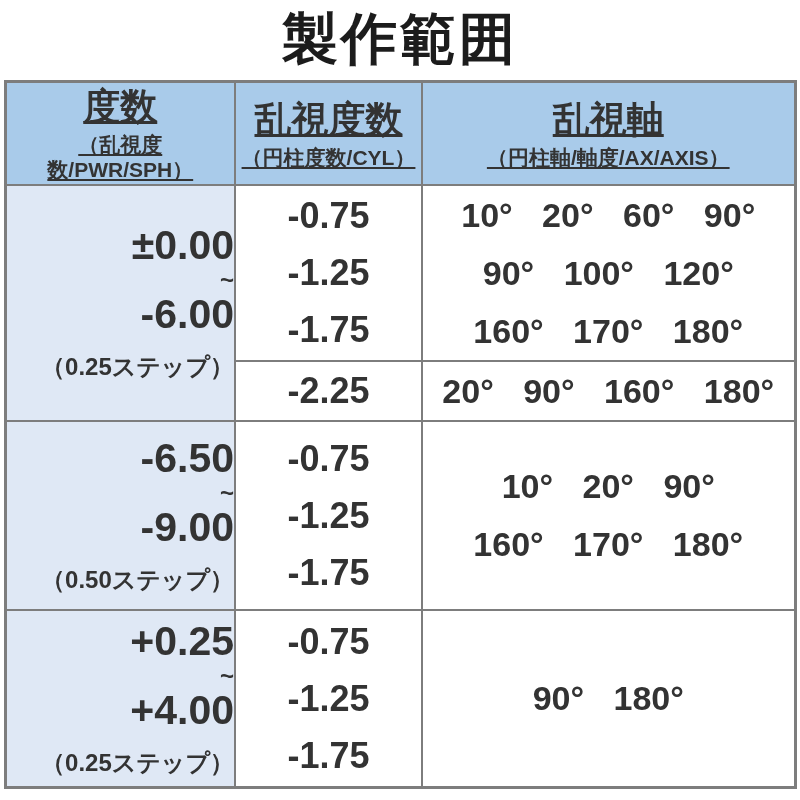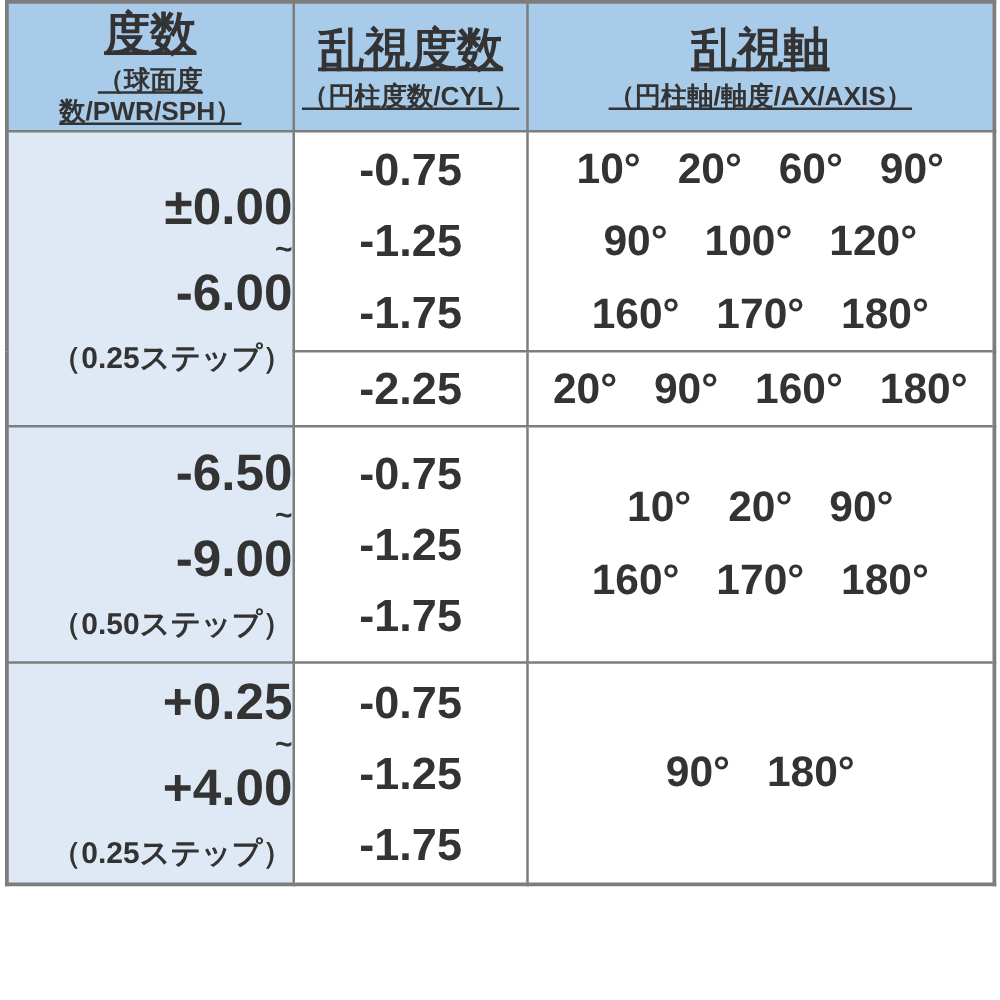--- a/index.html
+++ b/index.html
@@ -56,32 +56,33 @@
   tr.r-band1{height:175px;}
   tr.r-band2{height:57px;padding-left:28px;}
   tr.r-g2{height:189px;}
   tr.r-g3{height:178px;}
 </style>
 </head>
 <body>
 
 <div class="page">
 
+  <h1 class="title">製作範囲</h1>
 
   <table class="spec">
     <colgroup>
       <col class="c-power">
         <col class="c-cyl">
         <col class="c-axis">
     </colgroup>
     <thead>
       <tr>
         <th>
           <div class="h-main">度数</div>
-          <div class="h-sub">（球面度数/PWR/SPH）</div>
+          <div class="h-sub">（乱視度数/PWR/SPH）</div>
         </th>
         <th>
           <div class="h-main">乱視度数</div>
           <div class="h-sub">（円柱度数/CYL）</div>
         </th>
         <th>
           <div class="h-main">乱視軸</div>
           <div class="h-sub">（円柱軸/軸度/AX/AXIS）</div>
         </th>
       </tr>

